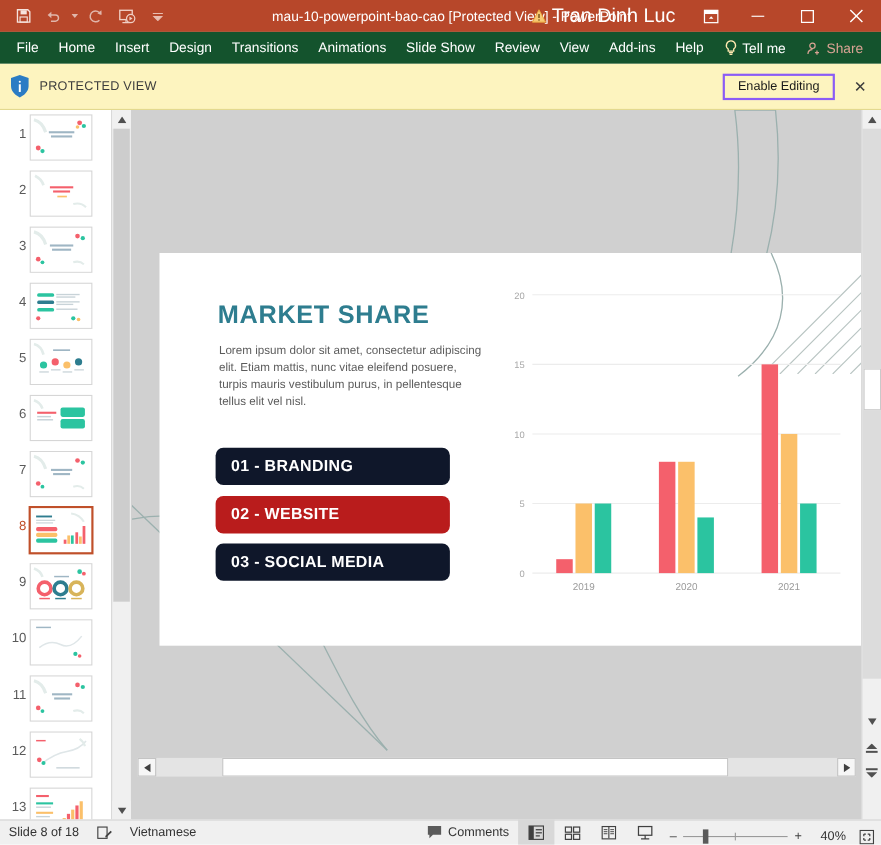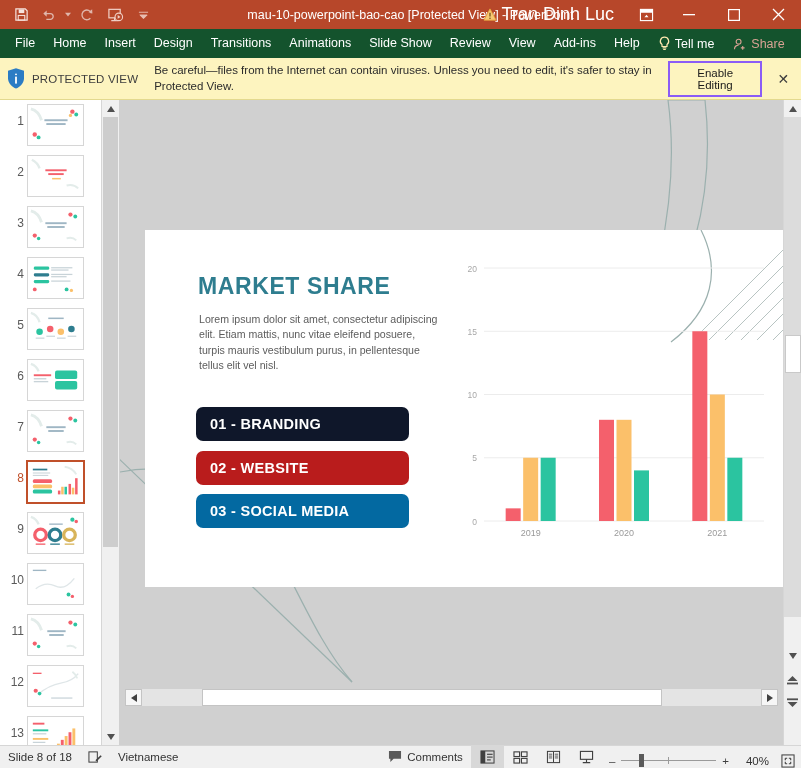--- a/index.html
+++ b/index.html
@@ -299,21 +299,20 @@
 
   <div class="pvbar">
     <div class="pv-info">
       <svg width="20" height="23" viewBox="0 0 20 23">
           <path d="M10 1.2l8 2.6v7.4c0 5.2-4.2 8.6-8 10.4-3.8-1.8-8-5.2-8-10.4V3.8z" fill="#2b7cc4"></path>
           <path d="M10 6.4a.95.95 0 1 1 0 1.9.95.95 0 0 1 0-1.9z" fill="#ffffff"></path>
           <rect x="9.1" y="9.6" width="1.8" height="7" fill="#ffffff"></rect>
         </svg>
     </div>
     <div class="pv-label">PROTECTED VIEW</div>
-    <div class="pv-msg">Be careful—files from the Internet can contain viruses. Unless you need to edit, it's safer to stay in Protected View.</div>
     <button class="pv-enable">Enable Editing</button>
     <div class="pv-close">✕</div>
   </div>
 
   <div class="workspace">
 
     <div class="thumbpane">
 
       <div class="thumb-row" style="top:0;position:absolute;width:101px;">
         <div class="thumb-num">1</div>
@@ -580,21 +579,21 @@
 
         <div class="slide-title">MARKET SHARE</div>
         <div class="slide-body">Lorem ipsum dolor sit amet, consectetur adipiscing elit. Etiam mattis, nunc vitae eleifend posuere, turpis mauris vestibulum purus, in pellentesque tellus elit vel nisl.</div>
 
         <div class="pillbtn pill1" style="background:#0f172a">
           <span>01 - BRANDING</span>
         </div>
         <div class="pillbtn pill2" style="background:#b91c1c">
           <span>02 - WEBSITE</span>
         </div>
-        <div class="pillbtn pill3" style="background:#0369a1">
+        <div class="pillbtn pill3" style="background:#0f172a">
           <span>03 - SOCIAL MEDIA</span>
         </div>
 
         <div class="chartbox">
           <svg id="chart-svg" viewBox="0 0 320 305" preserveAspectRatio="none" style="width:100%;height:100%">
               <line x1="34" y1="271" x2="314" y2="271" stroke="#ececec" stroke-width="1"></line>
               <text x="27" y="274.5" text-anchor="end" font-size="8.5" fill="#a8a8a8" font-family="&quot;Liberation Sans&quot;, sans-serif">0</text>
               <line x1="34" y1="207.75" x2="314" y2="207.75" stroke="#ececec" stroke-width="1"></line>
               <text x="27" y="211.25" text-anchor="end" font-size="8.5" fill="#a8a8a8" font-family="&quot;Liberation Sans&quot;, sans-serif">5</text>
               <line x1="34" y1="144.5" x2="314" y2="144.5" stroke="#ececec" stroke-width="1"></line>

